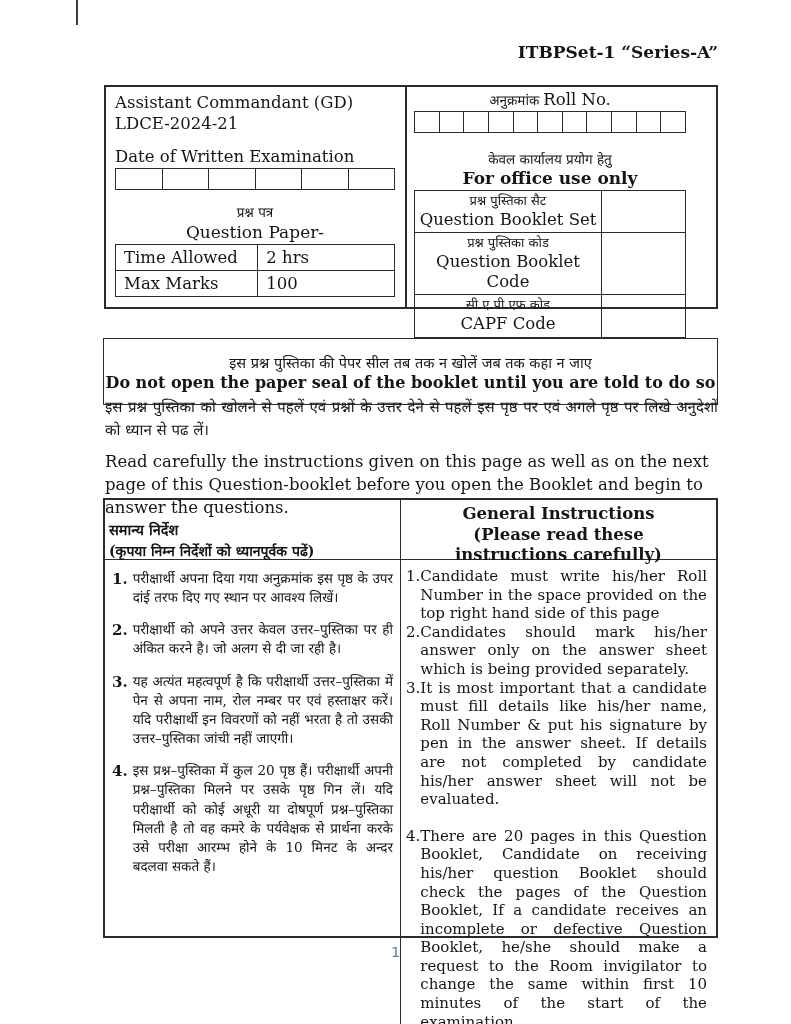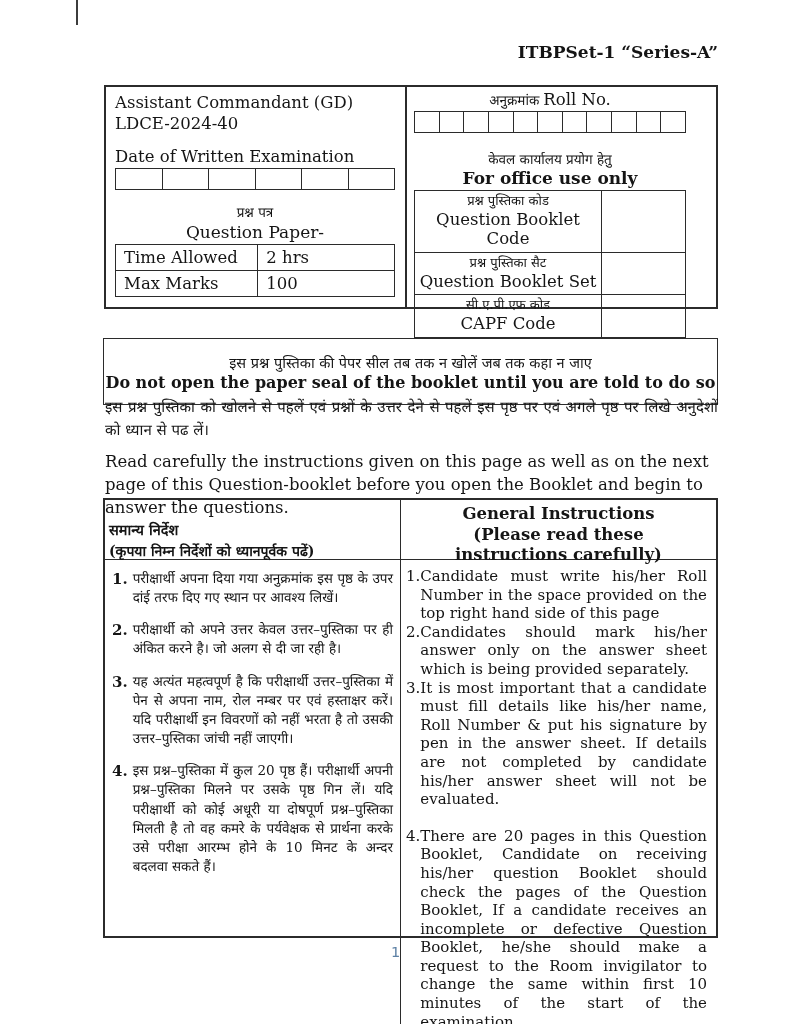--- a/index.html
+++ b/index.html
@@ -108,21 +108,21 @@
 
   <div class="tick"></div>
 
   <div class="hdr">
     <span>ITBP</span>
     <span>Set-1 “Series-A”</span>
   </div>
 
   <div class="infobox">
     <div class="ib-left">
-      <div class="ib-title">Assistant Commandant (GD) LDCE-2024-40</div>
+      <div class="ib-title">Assistant Commandant (GD) LDCE-2024-21</div>
       <div class="date-label">Date of Written Examination</div>
       <div class="cellrow">
 
       <div class="cell"></div>
           <div class="cell"></div>
           <div class="cell"></div>
           <div class="cell"></div>
           <div class="cell"></div>
           <div class="cell"></div>
         </div>
@@ -163,30 +163,30 @@
           <div class="cell"></div>
           <div class="cell"></div>
         </div>
       <div class="office-hi">केवल कार्यालय प्रयोग हेतु</div>
       <div class="office-en">For office use only</div>
       <table class="office-table">
         <tbody>
 
             <tr>
               <td class="olabel">
+                <div class="ohi">प्रश्न पुस्तिका सैट</div>
+                <div class="oen">Question Booklet Set</div>
+              </td>
+              <td class="oblank"></td>
+            </tr>
+
+            <tr>
+              <td class="olabel">
                 <div class="ohi">प्रश्न पुस्तिका कोड</div>
                 <div class="oen">Question Booklet Code</div>
-              </td>
-              <td class="oblank"></td>
-            </tr>
-
-            <tr>
-              <td class="olabel">
-                <div class="ohi">प्रश्न पुस्तिका सैट</div>
-                <div class="oen">Question Booklet Set</div>
               </td>
               <td class="oblank"></td>
             </tr>
 
             <tr>
               <td class="olabel">
                 <div class="ohi">सी.ए.पी.एफ कोड</div>
                 <div class="oen">CAPF Code</div>
               </td>
               <td class="oblank"></td>

